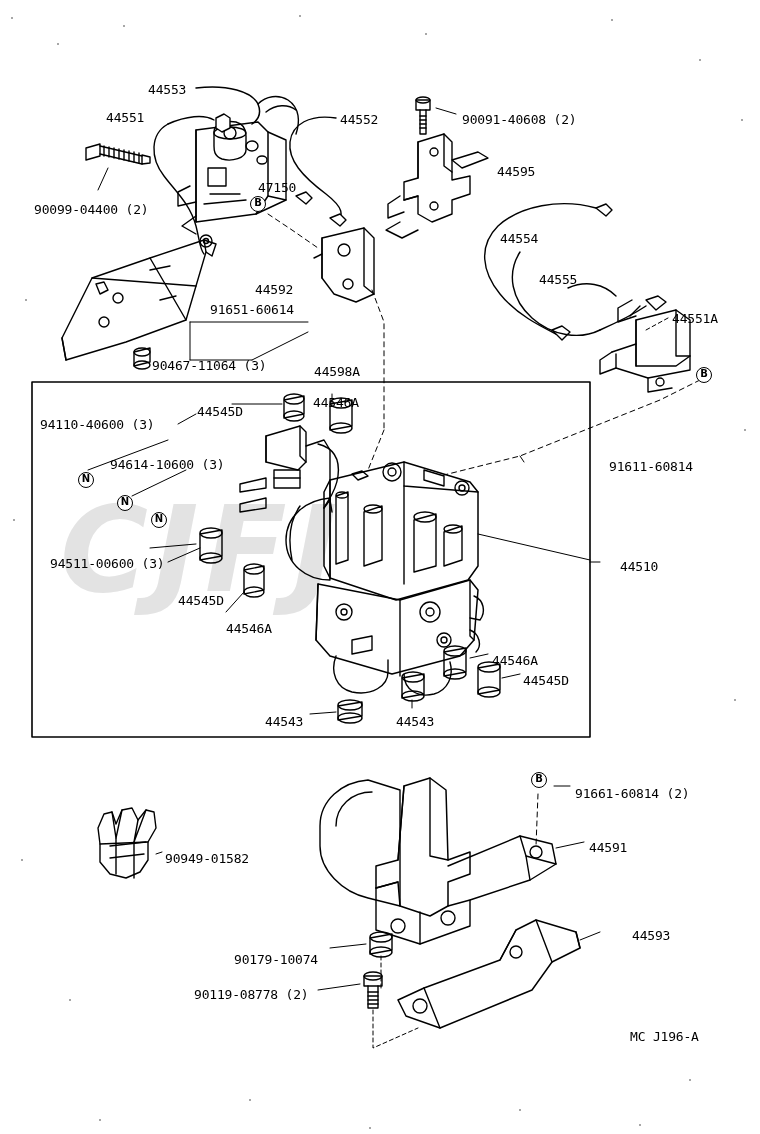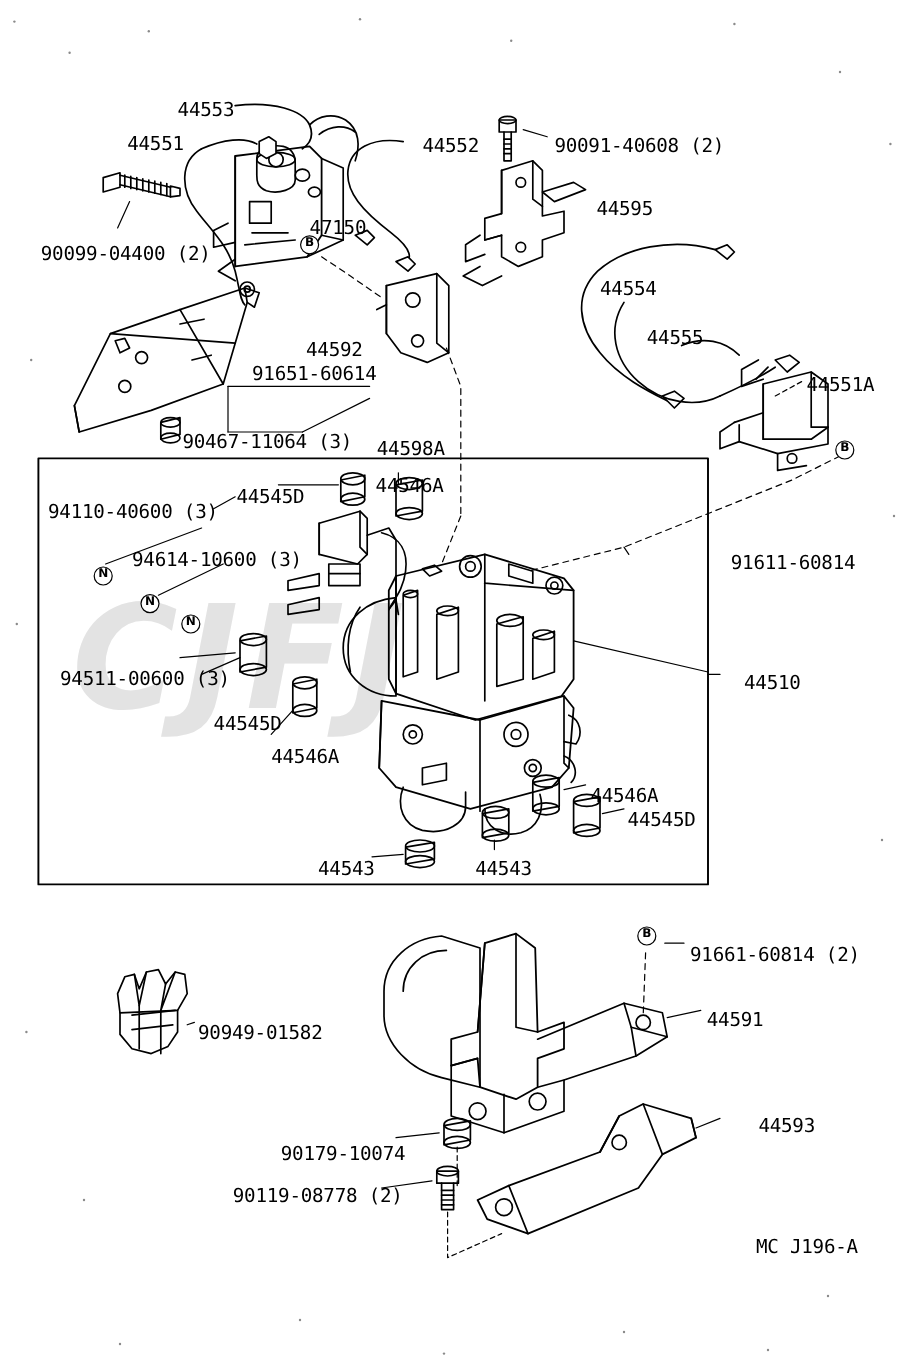--- a/index.html
+++ b/index.html
@@ -26,21 +26,21 @@
     font-weight: bold;
     font-style: italic;
     letter-spacing: 6px;
     font-family: "DejaVu Sans", sans-serif;
     user-select: none;
     pointer-events: none;
   }
   .lbl {
     position: absolute;
     font-family: "DejaVu Sans Mono", monospace;
-    font-size: 16px;
+    font-size: 13px;
     color: #000000;
     white-space: nowrap;
     letter-spacing: -0.2px;
   }
   svg.art {
     position: absolute;
     left: 0; top: 0;
     width: 760px;
     height: 1134px;
   }
@@ -362,21 +362,21 @@
   <div class="bolt-b" style="left:250px; top:196px;">B</div>
   <div class="bolt-b" style="left:696px; top:367px;">B</div>
   <div class="bolt-b" style="left:531px; top:772px;">B</div>
 
   <div class="bolt-b" style="left:78px; top:472px;">N</div>
   <div class="bolt-b" style="left:117px; top:495px;">N</div>
   <div class="bolt-b" style="left:151px; top:512px;">N</div>
 
   <div class="lbl" style="left:148px; top:82px;">44553</div>
   <div class="lbl" style="left:106px; top:110px;">44551</div>
-  <div class="lbl" style="left:340px; top:112px;margin-left:12px;">44552</div>
+  <div class="lbl" style="left:340px; top:112px;">44552</div>
   <div class="lbl" style="left:462px; top:112px;">90091-40608 (2)</div>
   <div class="lbl" style="left:497px; top:164px;">44595</div>
   <div class="lbl" style="left:258px; top:180px;">47150</div>
   <div class="lbl" style="left:34px;  top:202px;">90099-04400 (2)</div>
   <div class="lbl" style="left:500px; top:231px;">44554</div>
   <div class="lbl" style="left:210px; top:257px;margin-top:45px;">91651-60614</div>
   <div class="lbl" style="left:539px; top:272px;">44555</div>
   <div class="lbl" style="left:255px; top:282px;">44592</div>
   <div class="lbl" style="left:672px; top:311px;">44551A</div>
   <div class="lbl" style="left:314px; top:332px;margin-top:32px;">44598A</div>

